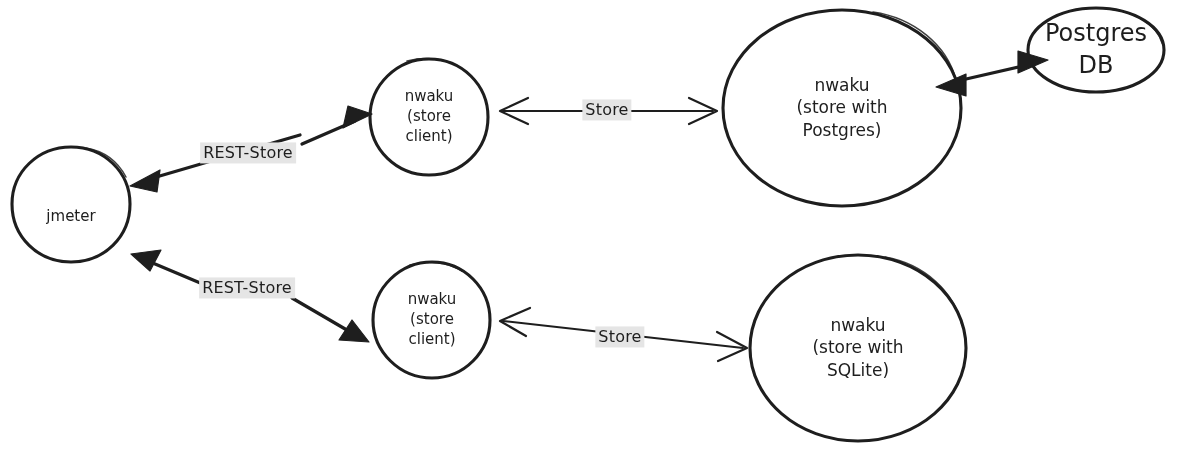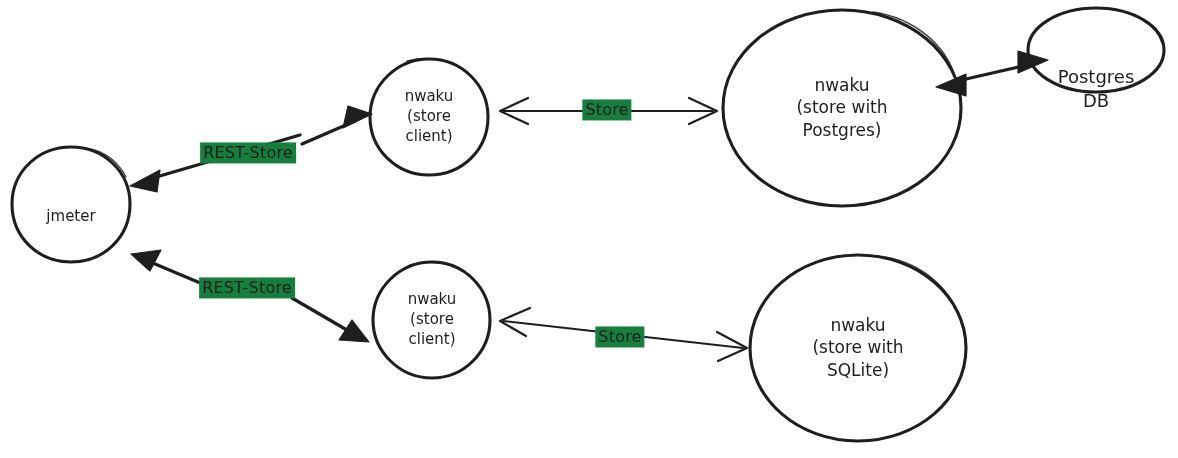--- a/index.html
+++ b/index.html
@@ -69,27 +69,27 @@
     font-family: "DejaVu Sans", sans-serif;
     white-space: nowrap;
     pointer-events: none;
     line-height: 1.32;
   }
   .node-text {
     transform: translate(-50%, -50%);
   }
   .edge-text {
     transform: translate(-50%, -50%);
-    background: #15803d;
+    background: #e5e5e5;
     padding: 0 3px;
   }
   .t-jmeter   { font-size: 15px; }
   .t-client   { font-size: 15px; }
   .t-store    { font-size: 17px; }
-  .t-db       { font-size: 18px; margin-top: 39px; }
+  .t-db       { font-size: 24px; }
   .t-edge     { font-size: 16px; letter-spacing: 0.2px; }
 </style>
 </head>
 <body>
 
 <div id="diagram-canvas">
 
   <svg id="diagram-svg" viewBox="0 0 1178 458" xmlns="http://www.w3.org/2000/svg">
 
     <g>

